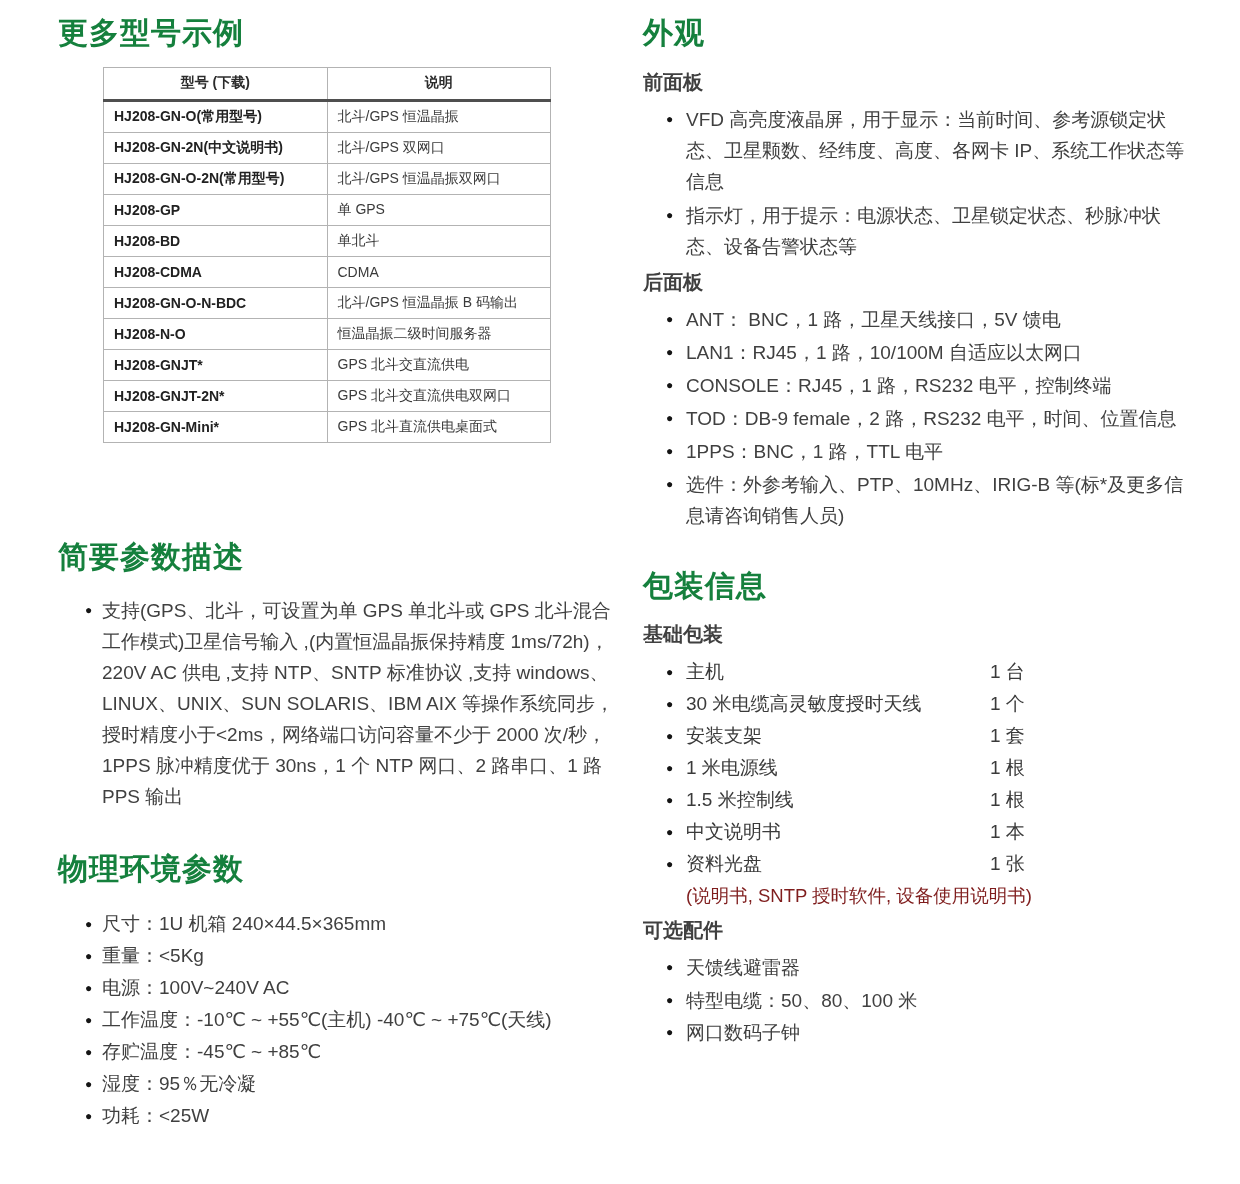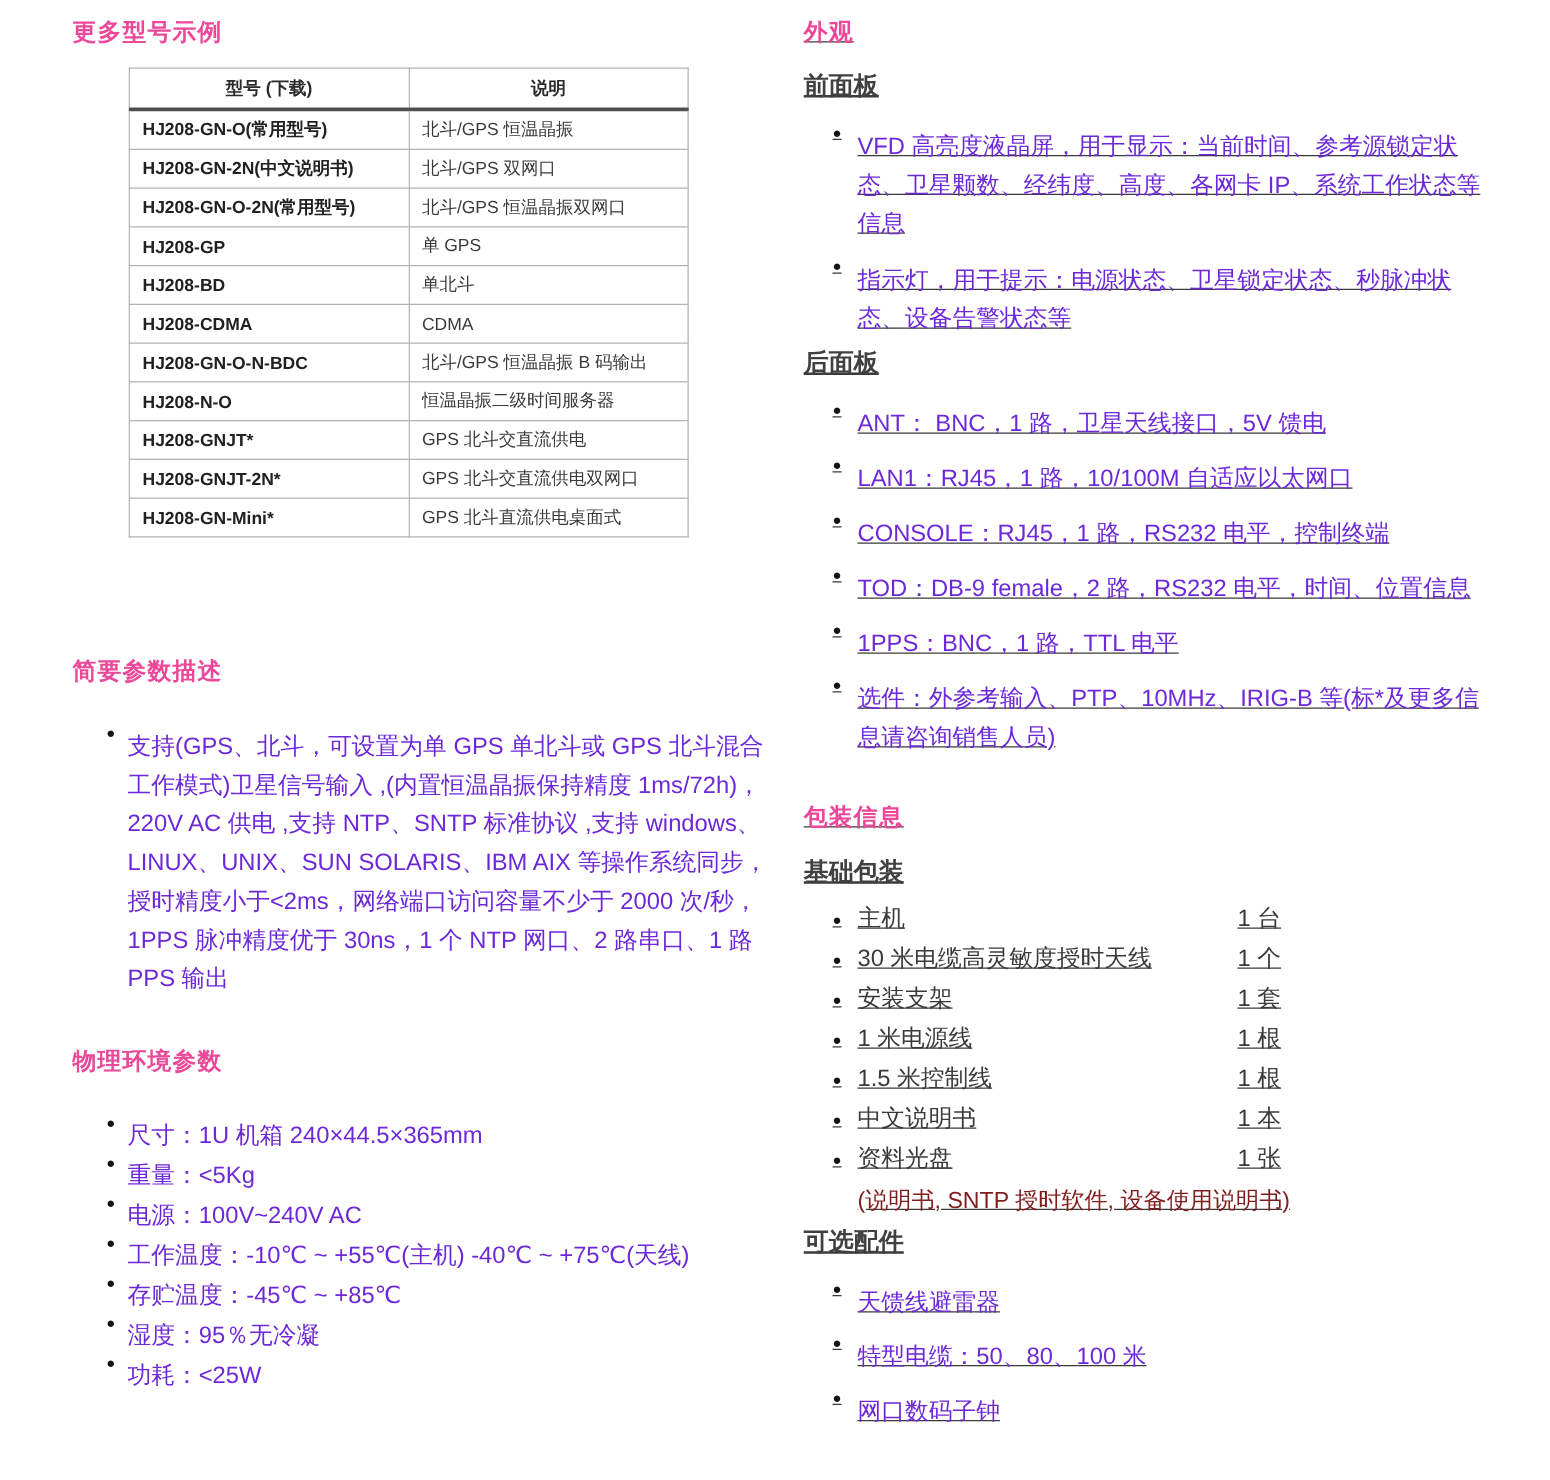--- a/index.html
+++ b/index.html
@@ -10,24 +10,24 @@
   }
   .page {
     width:1240px; height:1184px;
     box-sizing:border-box;
     padding:16px 0 0 58px;
     display:flex;
     overflow:hidden;
     background:#ffffff;
   }
   .col-left  { width:572px; flex:none; }
-  .col-right { width:552px; flex:none; margin-left:13px;text-decoration:underline; }
+  .col-right { width:552px; flex:none; margin-left:13px; }
 
   h1.sec {
-    font-size:19px; font-weight:700; color:#ec4899;
+    font-size:30px; font-weight:700; color:#15803d;
     margin:0; line-height:1.12; letter-spacing:1px;
   }
   h2.sub {
     font-size:20px; font-weight:700; color:#404040;
     margin:0; line-height:1.25;
   }
 
   
   table.models {
     border-collapse:collapse;
@@ -49,21 +49,21 @@
     white-space:nowrap; overflow:hidden;
   }
   td.model { font-weight:700; color:#212121; width:218px; }
   td.desc  { color:#3a3a3a; }
 
   
   .bullet { display:flex; align-items:flex-start; }
   .bullet .dot {
     flex:none; font-size:12px; color:#141414;
   }
-  .bullet .txt { font-size:19px; color:#6d28d9;margin-top:11px; }
+  .bullet .txt { font-size:19px; color:#404040; }
 
   
   .l-bullet { margin-left:27px; }
   .l-bullet .dot { width:17px; line-height:31px; }
   .l-bullet .txt { line-height:31px; }
   .brief-para { margin-top:22px; width:540px; }
   .phys-list { margin-top:22px; }
   .phys-list .bullet { height:32px; }
   .phys-list .dot { line-height:32px; }
   .phys-list .txt { line-height:32px; white-space:nowrap; }

